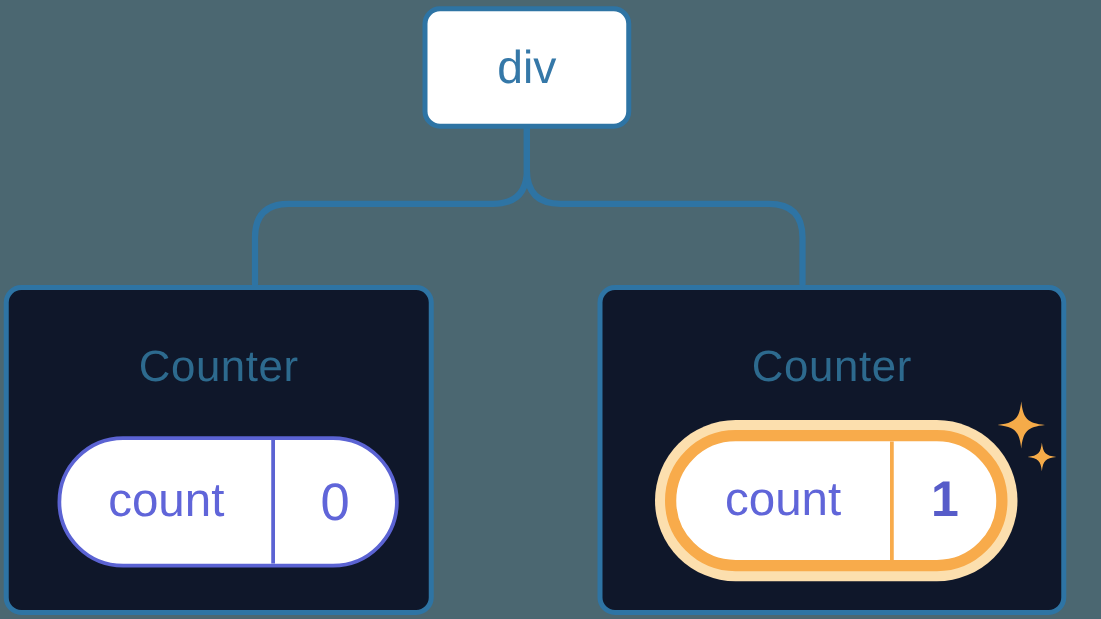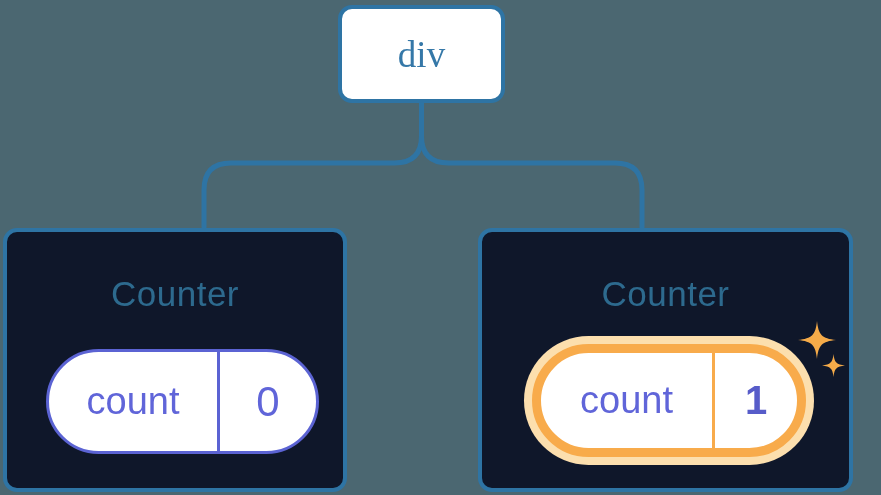--- a/index.html
+++ b/index.html
@@ -33,21 +33,20 @@
     width: 167px; height: 98px;
     box-sizing: border-box;
     background: #ffffff;
     border: 4px solid #2e74a4;
     border-radius: 14px;
     display: flex;
     align-items: center;
     justify-content: center;
     font-size: 37px;
     color: #3578a8;
-    font-family: Liberation Serif, serif;
   }
   .card {
     position: absolute;
     top: 228px;
     height: 264px;
     box-sizing: border-box;
     background: #0f172a;
     border: 4px solid #2e74a4;
     border-radius: 14px;
   }

